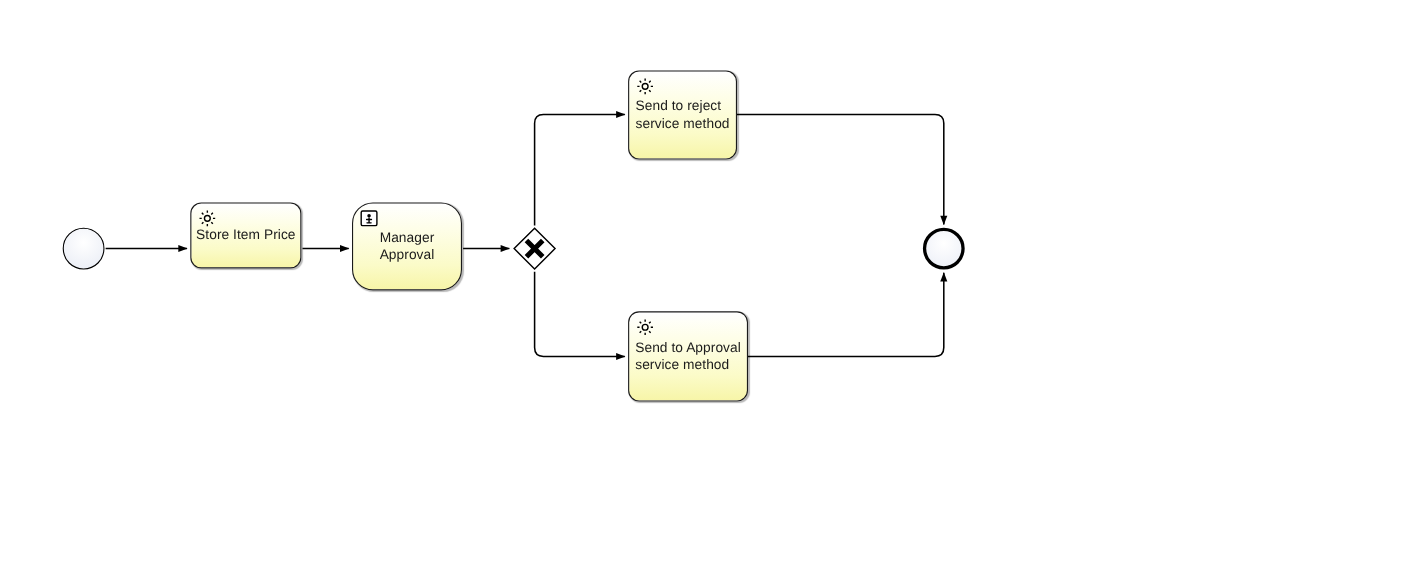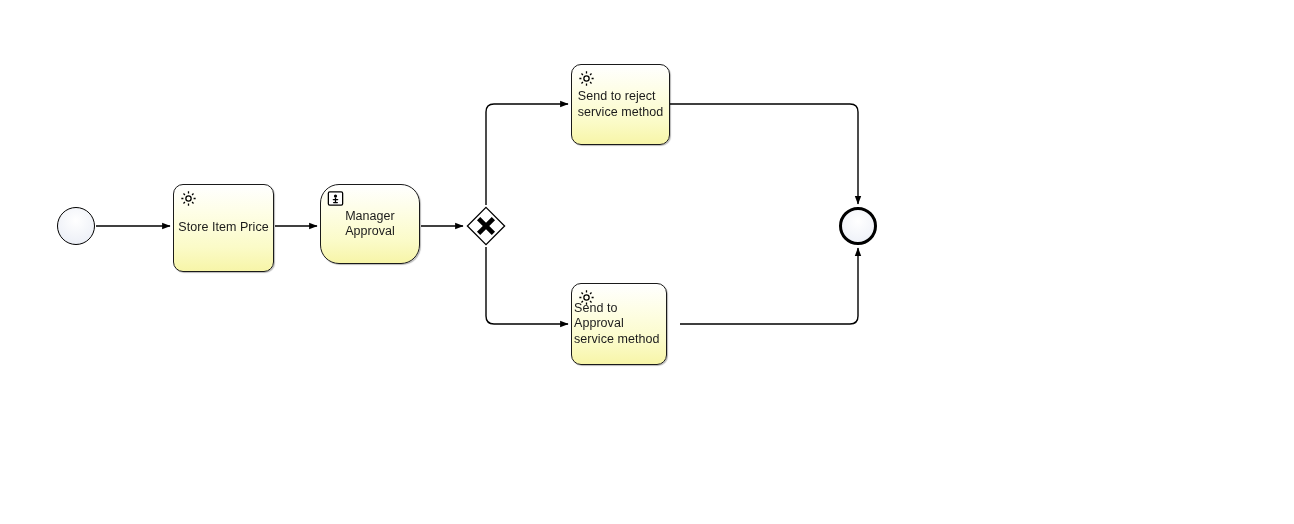--- a/index.html
+++ b/index.html
@@ -77,24 +77,24 @@
   }
   
   .gateway {
     position: absolute;
     width: 40px;
     height: 40px;
     left: 466px;
     top: 206px;
   }
   
-  #task-store-item-price { left: 173px; top: 184px;  width: 101px; height: 88px; }
+  #task-store-item-price { left: 173px; top: 184px;  width: 101px; height: 60px; }
   #task-manager-approval { left: 320px; top: 184px;  width: 100px; height: 80px; border-radius: 19px; }
   #task-send-reject      { left: 571px; top: 64px;   width: 99px;  height: 81px; }
-  #task-send-approval    { left: 571px; top: 283px;  width: 96px; height: 82px; }
+  #task-send-approval    { left: 571px; top: 283px;  width: 109px; height: 82px; }
 </style>
 </head>
 <body>
 
 <div id="canvas">
 
   <svg id="flow-layer" viewBox="0 0 1294 524">
     <defs>
       <marker id="arrow" markerWidth="10" markerHeight="10" refX="8.4" refY="3.6" orient="auto" markerUnits="userSpaceOnUse">
         <path d="M0.5,0.4 L9,3.6 L0.5,6.8 z" fill="#000000"></path>

